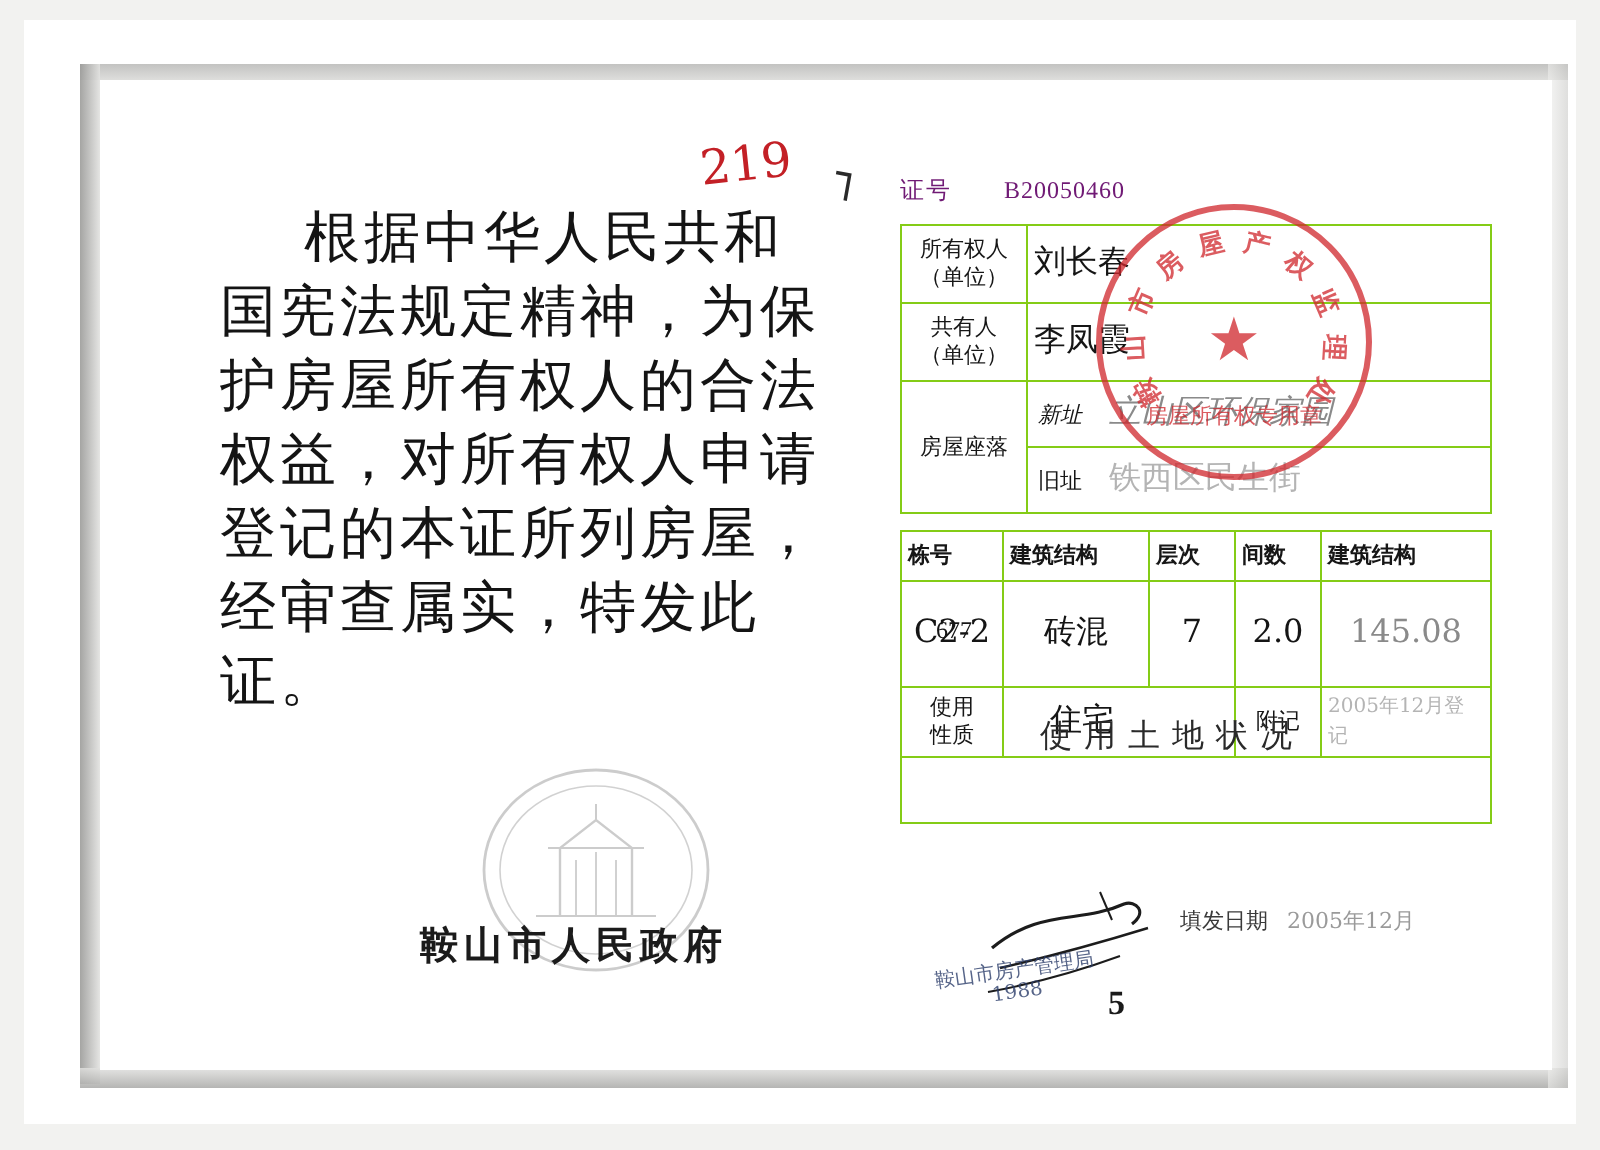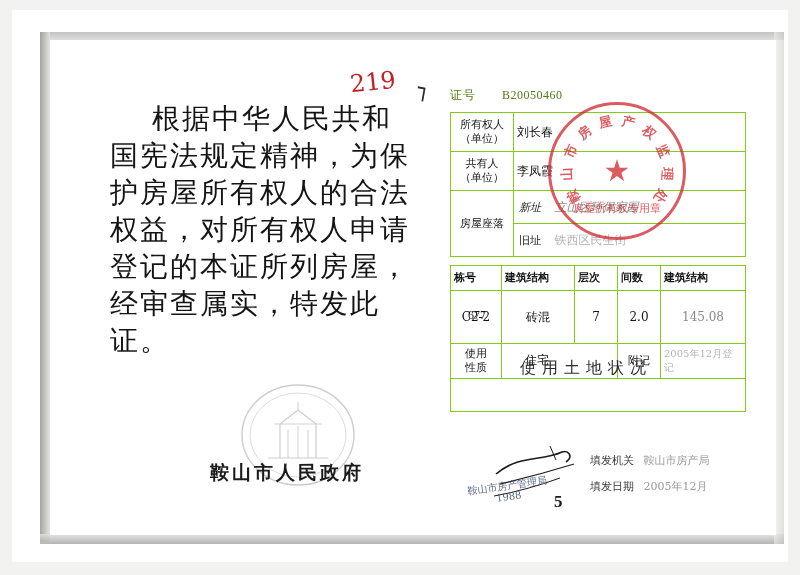--- a/index.html
+++ b/index.html
@@ -122,21 +122,21 @@
     position: absolute;
     left: 400px;
     top: 42px;
     width: 296px;
   }
   .cert-no-row {
     display: flex;
     align-items: center;
     height: 26px;
     font-size: 12px;
-    color: #4d7c0f;
+    color: #701a75;
     margin-bottom: 4px;
   }
   .cert-no-label {
     font-family: "DejaVu Serif", serif;
     width: 52px;
     letter-spacing: 1px;
   }
   .cert-no-value {
     font-family: "Liberation Serif", serif;
     font-size: 12px;
@@ -158,21 +158,21 @@
   }
   td.lab {
     width: 56px;
     text-align: center;
     letter-spacing: 0px;
   }
   td.lab .l2 { display:block; }
   .handwrite {
     font-family: "DejaVu Serif", serif;
     color: #151515;
-    font-size: 12px;
+    font-size: 16px;
   }
   .faint {
     color: #8a8a8a;
   }
   .vfaint {
     color: #b4b4b4;
   }
   .center { text-align: center; }
   .sub-head td {
     text-align: left;
@@ -427,24 +427,20 @@
             <span style="transform: translate(32.1394px, -38.3022px) rotate(40deg) translate(-50%, -50%);">权</span>
             <span style="transform: translate(45.9108px, -19.804px) rotate(66.6667deg) translate(-50%, -50%);">监</span>
             <span style="transform: translate(49.9154px, 2.90724px) rotate(93.3333deg) translate(-50%, -50%);">理</span>
             <span style="transform: translate(43.3013px, 25px) rotate(120deg) translate(-50%, -50%);">处</span>
           </div>
         <div class="seal-bottom-text">房屋所有权专用章</div>
       </div>
 
       <div class="issue-block">
         <div>
-          <span>填发机关</span>
-          <span class="val">鞍山市房产局</span>
-        </div>
-        <div>
           <span>填发日期</span>
           <span class="val">2005年12月</span>
         </div>
       </div>
 
       <div class="scribble">
         <svg viewBox="0 0 110 70" width="110" height="70" aria-hidden="true">
           <path d="M6 30 C30 10, 50 18, 72 8 C78 6, 84 12, 76 18" fill="none" stroke="#1c1c1c" stroke-width="1.6"></path>
           <path d="M10 40 C36 34, 58 28, 84 20" fill="none" stroke="#1c1c1c" stroke-width="1.2"></path>
           <path d="M4 52 C26 48, 48 42, 70 34" fill="none" stroke="#1c1c1c" stroke-width="1"></path>

